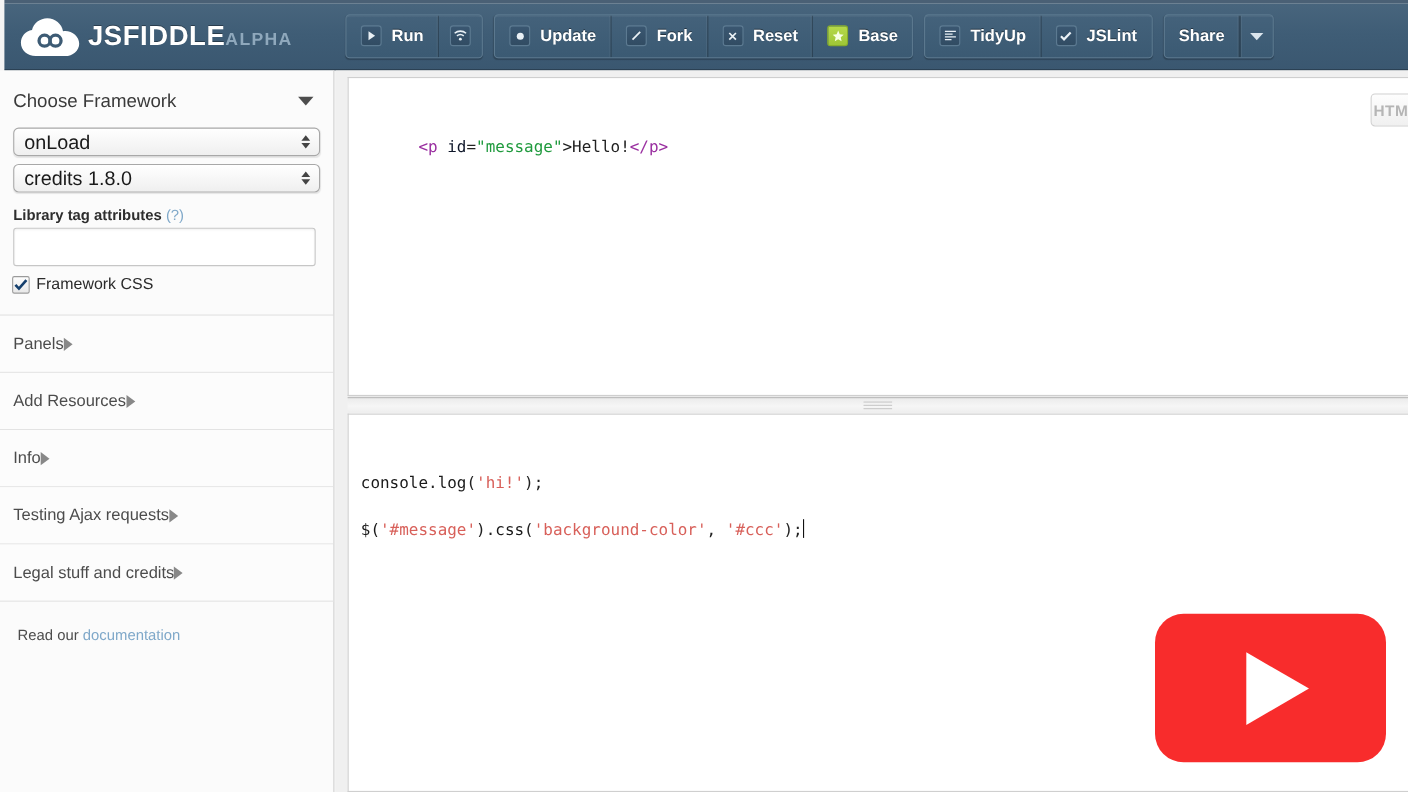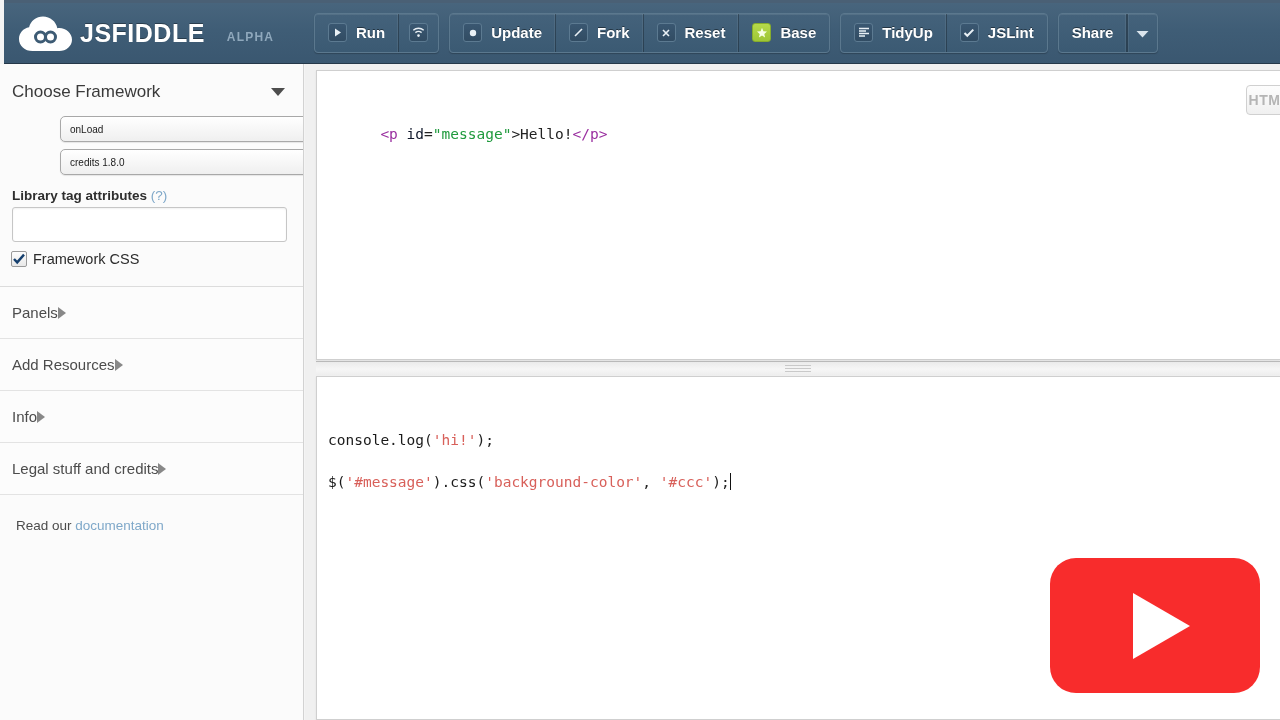--- a/index.html
+++ b/index.html
@@ -26,22 +26,22 @@
   
   #logo-area { display: flex; align-items: center; padding-left: 14px; width: 310px; }
   .cloud-icon { position: relative; width: 56px; height: 38px; }
   .cloud-icon svg { display: block; }
   .brand-text {
     color: #ffffff; font-size: 25px; font-weight: bold;
     letter-spacing: .5px; margin-left: 6px;
     text-shadow: 0 -1px 0 rgba(0,0,0,.35);
   }
   .brand-alpha {
-    color: #8fa8bc; font-size: 12px; font-weight: bold;
-    letter-spacing: 1.2px; margin-left: 22px; margin-top: 7px;
+    color: #8fa8bc; font-size: 16px; font-weight: bold;
+    letter-spacing: 1.2px; margin-left: 0; margin-top: 7px;
   }
 
   
   #toolbar { display: flex; align-items: flex-start; gap: 10px; height: 42px; }
   .btn-group {
     display: flex; align-items: stretch; height: 40px;
     background: linear-gradient(180deg,#44627b 0%, #3b5a73 100%);
     border: 1px solid #5b788e;
     border-radius: 4px;
     box-shadow: inset 0 1px 0 rgba(255,255,255,.09), 0 1px 1px rgba(0,0,0,.22);
@@ -96,23 +96,22 @@
     border-bottom: 6px solid transparent; border-left: 8px solid #888; }
 
   .sel-wrap { padding: 0 12px; }
   .fake-select {
     position: relative; width: 279px; height: 26px;
     margin-bottom: 7px;
     background: linear-gradient(180deg,#ffffff 0%,#efefef 100%);
     border: 1px solid #a8a8a8; border-radius: 5px;
     box-shadow: 0 1px 1px rgba(0,0,0,.09);
     display: flex; align-items: center;
-    padding-left: 9px; font-size: 10px; color: #1a1a1a;
+    padding-left: 9px; font-size: 18px; color: #1a1a1a;
     cursor: pointer;
-    margin-left: 48px;
   }
   .sel-arrows {
     position: absolute; right: 8px; top: 50%; transform: translateY(-50%);
     display: flex; flex-direction: column; gap: 2px; align-items: center;
   }
   .sa-up { width:0;height:0;border-left:4px solid transparent;border-right:4px solid transparent;border-bottom:5px solid #444; }
   .sa-dn { width:0;height:0;border-left:4px solid transparent;border-right:4px solid transparent;border-top:5px solid #444; }
 
   .lib-label { padding: 6px 12px 3px 12px; font-size: 13.5px; color: #2e2e2e; font-weight: bold; }
   .lib-label .q { color: #7fa8c9; font-weight: normal; cursor: pointer; }
@@ -376,20 +375,24 @@
   </div>
   <div class="side-item">
     <span>Add Resources</span>
     <span class="tri-right"></span>
   </div>
   <div class="side-item">
     <span>Info</span>
     <span class="tri-right"></span>
   </div>
   <div class="side-item">
+    <span>Testing Ajax requests</span>
+    <span class="tri-right"></span>
+  </div>
+  <div class="side-item">
     <span>Legal stuff and credits</span>
     <span class="tri-right"></span>
   </div>
 
   <div class="side-foot">
     <span>Read our </span><a>documentation</a>
   </div>
 </div>
 
 <div id="editor-area">

